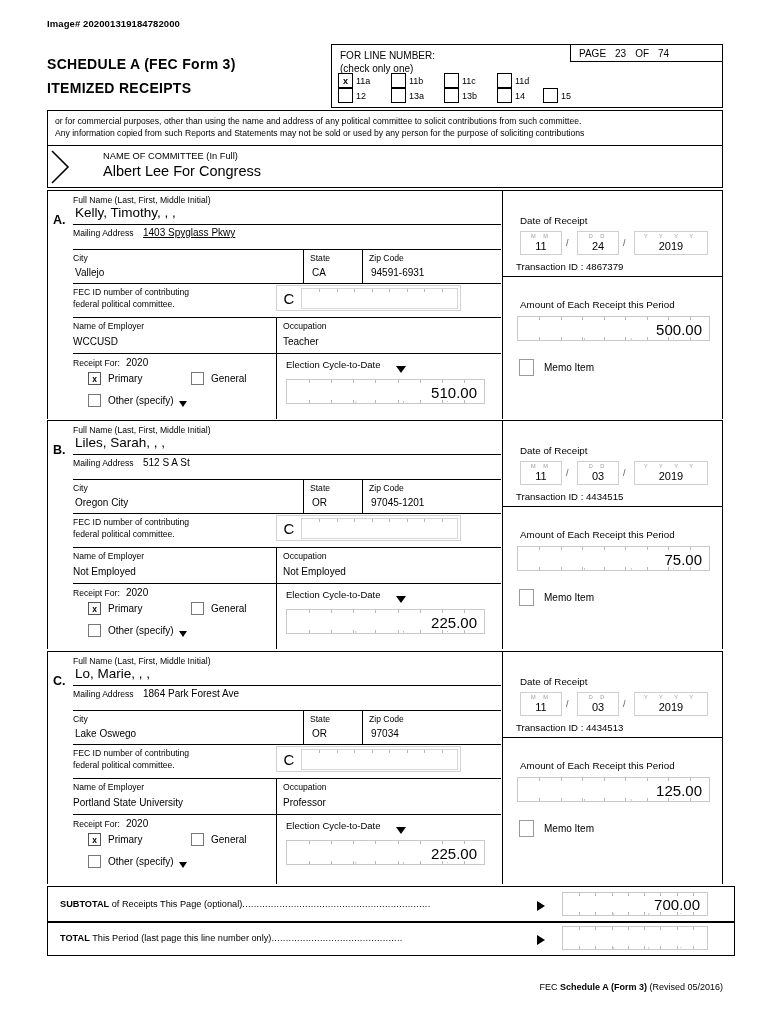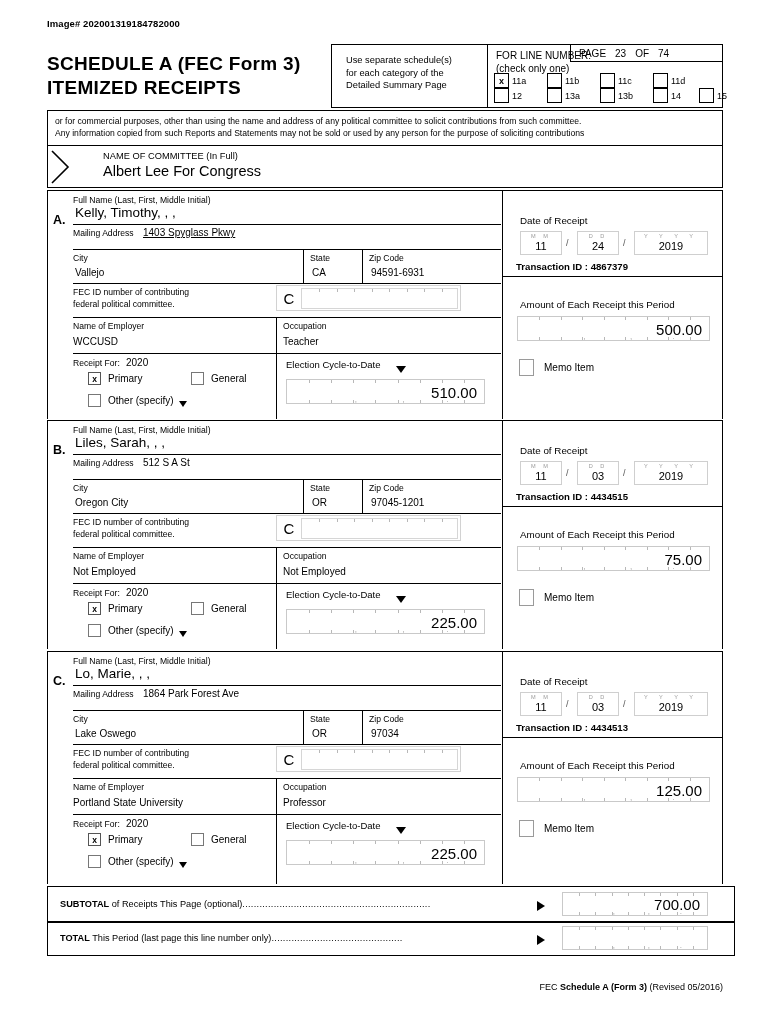--- a/index.html
+++ b/index.html
@@ -12,21 +12,21 @@
   .page{position:relative;width:770px;height:1024px;}
 
   
   .image-id{
     position:absolute;left:47px;top:18px;
     font-size:9.5px;font-weight:bold;letter-spacing:.1px;
   }
 
   
   .title-block{position:absolute;left:47px;top:52px;}
-  .title-line{font-size:19px;font-weight:bold;letter-spacing:.3px;line-height:24px;}
+  .title-line{font-size:14px;font-weight:bold;letter-spacing:.3px;line-height:24px;}
 
   
   .hdr{position:absolute;left:331px;top:44px;width:392px;height:64px;
        border:1.4px solid #000;box-sizing:border-box;display:flex;}
   .hdr-left{width:156px;box-sizing:border-box;border-right:1.4px solid #000;
             padding:9px 0 0 14px;}
   .hdr-left div{font-size:9.3px;line-height:12.5px;}
   .hdr-right{flex:1;position:relative;}
   .forline{position:absolute;left:8px;top:5px;font-size:10px;line-height:12.5px;}
   .pagebox{position:absolute;right:0;top:0;width:152px;height:17px;
@@ -84,21 +84,21 @@
   .cbox-blk{border-color:#555;}
 
   .datebox{position:relative;box-sizing:border-box;border:1.3px solid #cfcfcf;
            background:#fff;height:24px;}
   .datebox .dlab{position:absolute;top:1px;left:0;right:0;text-align:center;
            font-size:5.6px;color:#9a9a9a;letter-spacing:3px;}
   .datebox .dval{position:absolute;top:8px;left:0;right:0;text-align:center;
            font-size:11px;}
   .slash{font-size:9px;color:#555;}
 
-  .txid{font-size:9.6px;font-weight:bold;}
+  .txid{font-size:9.6px;font-weight:normal;}
 
   .arrow-dn{width:0;height:0;border-left:5px solid transparent;
             border-right:5px solid transparent;border-top:7px solid #000;}
   .arrow-rt{width:0;height:0;border-top:5px solid transparent;
             border-bottom:5px solid transparent;border-left:8px solid #000;}
 
   
   .totals{position:absolute;left:47px;top:886px;width:688px;height:70px;
           border:1.6px solid #000;box-sizing:border-box;}
   .trow{position:relative;height:34px;}
@@ -115,25 +115,20 @@
 <div class="page">
 
   <div class="image-id">Image# 202001319184782000</div>
 
   <div class="title-block">
     <div class="title-line">SCHEDULE A  (FEC Form 3)</div>
     <div class="title-line">ITEMIZED RECEIPTS</div>
   </div>
 
   <div class="hdr">
-    <div class="hdr-left">
-      <div>Use separate schedule(s)</div>
-      <div>for each category of the</div>
-      <div>Detailed Summary Page</div>
-    </div>
     <div class="hdr-right">
       <div class="forline">
         <div>FOR LINE NUMBER:</div>
         <div>(check only one)</div>
       </div>
       <div class="pagebox">
         <span>PAGE</span>
         <span class="n">23</span>
         <span>OF</span>
         <span class="n">74</span>

